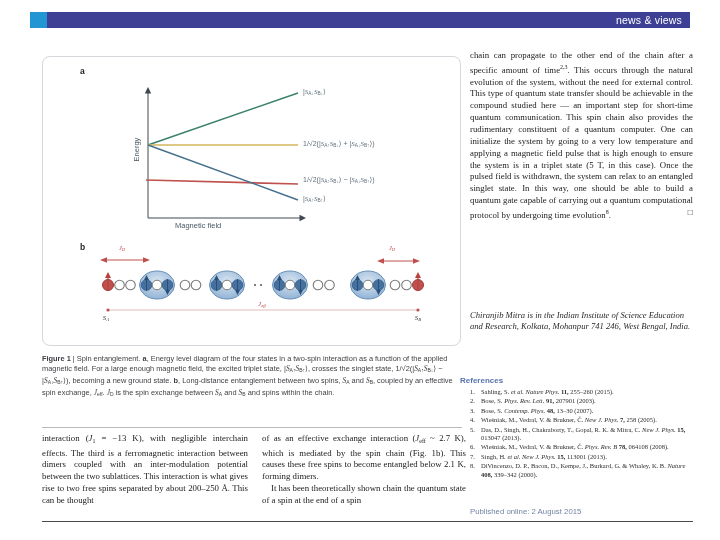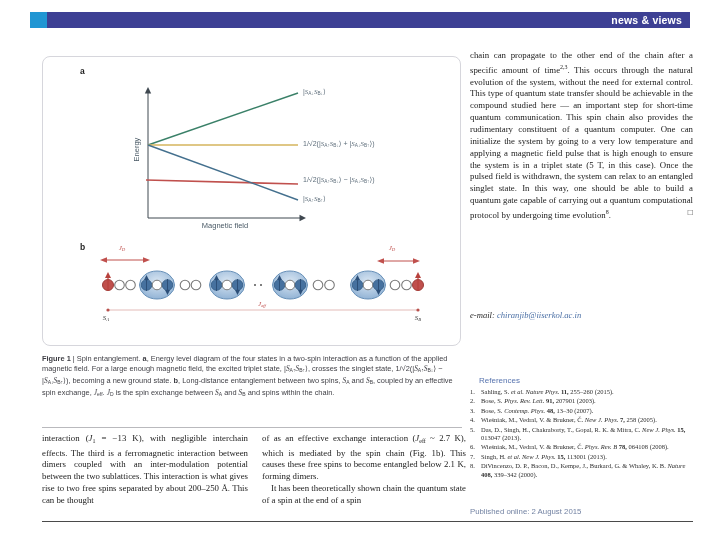--- a/index.html
+++ b/index.html
@@ -3,21 +3,21 @@
 <meta charset="utf-8">
 <style>
   *{margin:0;padding:0;box-sizing:border-box}
   html,body{background:#ffffff}
   body{font-family:"Liberation Sans",sans-serif;color:#222}
   .page{position:relative;width:720px;height:540px;background:#fff;overflow:hidden}
 
   
   .topbar{position:absolute;left:30px;top:12px;width:660px;height:16px;background:#3d4094}
   .topbar .accent{position:absolute;left:0;top:0;width:17px;height:16px;background:#2196d3}
-  .topbar .brand{position:absolute;right:8px;top:0;line-height:16px;color:#fff;font-weight:bold;font-size:10.5px;letter-spacing:.2px}
+  .topbar .brand{position:absolute;right:8px;top:0;line-height:16px;color:#fff;font-weight:normal;font-size:10.5px;letter-spacing:.2px}
 
   
   .figbox{position:absolute;left:42px;top:56px;width:419px;height:290px;border:1px solid #d6d6dc;border-radius:8px;background:#fff}
   .panel-label{position:absolute;font-weight:bold;font-size:8.5px;color:#1e1e1e}
   .axis-label{position:absolute;font-size:7.5px;color:#4a5a66}
   .rot{transform:rotate(-90deg);text-align:center}
   .state-label{position:absolute;font-size:7px;color:#5d6d7a;white-space:nowrap}
   .state-label i{font-family:"Liberation Serif",serif}
   .blabel{position:absolute;font-size:7px;font-style:italic;font-family:"Liberation Serif",serif;text-align:center}
   .blabel.red{color:#c0504d}
@@ -36,21 +36,21 @@
   .col-mid{left:262px;top:433px;width:204px}
   .col-right{left:470px;top:50px;width:223px}
   .col p.indent{text-indent:9px}
   .endmark{float:right;font-size:8.5px;color:#333;line-height:11px}
 
   
   .author{position:absolute;left:470px;top:310px;width:223px;font-family:"Liberation Serif",serif;font-size:8.6px;line-height:11.4px;color:#2a2a2a;font-style:italic}
   .author .email{color:#4a6fa5}
 
   
-  .refs-head{position:absolute;left:479px;top:376px;font-size:8px;font-weight:normal;color:#5673ae}
+  .refs-head{position:absolute;left:460px;top:376px;font-size:8px;font-weight:bold;color:#5673ae}
   .refs{position:absolute;left:470px;top:388px;width:226px;font-family:"Liberation Serif",serif;font-size:6.5px;line-height:8.4px;color:#2e2e2e}
   .ref{position:relative;padding-left:11px;margin-bottom:1px}
   .ref .num{position:absolute;left:0}
 
   .published{position:absolute;left:470px;top:507px;font-size:7.8px;color:#7383a3}
   .bottom-rule{position:absolute;left:42px;top:521px;width:651px;border-top:1.5px solid #4a4a4a}
 
   svg{position:absolute;overflow:visible}
 </style>
 </head>
@@ -74,21 +74,21 @@
     <line x1="93" y1="158" x2="246" y2="158" stroke="#3f4850" stroke-width="1"></line>
     <path d="M251,158 l-6.5,-3.2 l0,6.4 z" fill="#3f4850"></path>
 
     <line x1="93" y1="85" x2="243" y2="33" stroke-width="1.4" stroke="#3a8068"></line>
     <line x1="93" y1="85" x2="243" y2="85" stroke-width="1.4" stroke="#d4b45c"></line>
     <line x1="91" y1="120" x2="243" y2="124" stroke-width="1.6" stroke="#c0504d"></line>
     <line x1="93" y1="85" x2="243" y2="140" stroke-width="1.4" stroke="#44708e"></line>
   </svg>
 
   <div class="axis-label rot" style="left:116px;top:145px;width:40px">Energy</div>
-  <div class="axis-label" style="left:175px;top:221px;width:100px;text-align:center">Magnetic field</div>
+  <div class="axis-label" style="left:175px;top:221px;width:100px;text-align:left">Magnetic field</div>
 
   <div class="state-label" style="left:303px;top:88px">|<i>S</i><sub>A↓</sub><i>S</i><sub>B↓</sub>⟩</div>
   <div class="state-label" style="left:303px;top:140px">1/√2(|<i>S</i><sub>A↑</sub><i>S</i><sub>B↓</sub>⟩ + |<i>S</i><sub>A↓</sub><i>S</i><sub>B↑</sub>⟩)</div>
   <div class="state-label" style="left:303px;top:176px">1/√2(|<i>S</i><sub>A↑</sub><i>S</i><sub>B↓</sub>⟩ − |<i>S</i><sub>A↓</sub><i>S</i><sub>B↑</sub>⟩)</div>
   <div class="state-label" style="left:303px;top:195px">|<i>S</i><sub>A↑</sub><i>S</i><sub>B↑</sub>⟩</div>
 
   <div class="panel-label" style="left:80px;top:242px">b</div>
 
   <svg style="left:55px;top:240px" width="400" height="85" viewBox="0 0 400 85">
     <defs>
@@ -201,21 +201,21 @@
   </div>
   <div class="col col-mid">
     <p>of as an effective exchange interaction (<i>J</i><sub>eff</sub> ~ 2.7 K), which is mediated by the spin chain (Fig. 1b). This causes these free spins to become entangled below 2.1 K, forming dimers.</p>
     <p class="indent">It has been theoretically shown chain the quantum state of a spin at the end of a spin</p>
   </div>
   <div class="col col-right">
     <p>chain can propagate to the other end of the chain after a specific amount of time<sup>2,3</sup>. This occurs through the natural evolution of the system, without the need for external control. This type of quantum state transfer should be achievable in the compound studied here — an important step for short-time quantum communication. This spin chain also provides the rudimentary constituent of a quantum computer. One can initialize the system by going to a very low temperature and applying a magnetic field pulse that is high enough to ensure the system is in a triplet state (5 T, in this case). Once the pulsed field is withdrawn, the system can relax to an entangled singlet state. In this way, one should be able to build a quantum gate capable of carrying out a quantum computational protocol by undergoing time evolution<sup>8</sup>.<span class="endmark">□</span></p>
   </div>
 
   <div class="author">
-    <div>e-mail: <span class="email">chiranjib@iiserkol.ac.in</span></div>
+    <div>Chiranjib Mitra is in the Indian Institute of Science Education and Research, Kolkata, Mohanpur 741 246, West Bengal, India.</div>
   </div>
 
   <div class="refs-head">References</div>
   <div class="refs">
     <div class="ref"><span class="num">1.</span><span>Sahling, S. <i>et al.</i> <i>Nature Phys.</i> <b>11,</b> 255–260 (2015).</span></div>
     <div class="ref"><span class="num">2.</span><span>Bose, S. <i>Phys. Rev. Lett.</i> <b>91,</b> 207901 (2003).</span></div>
     <div class="ref"><span class="num">3.</span><span>Bose, S. <i>Contemp. Phys.</i> <b>48,</b> 13–30 (2007).</span></div>
     <div class="ref"><span class="num">4.</span><span>Wieśniak, M., Vedral, V. &amp; Brukner, Č. <i>New J. Phys.</i> <b>7,</b> 258 (2005).</span></div>
     <div class="ref"><span class="num">5.</span><span>Das, D., Singh, H., Chakraborty, T., Gopal, R. K. &amp; Mitra, C. <i>New J. Phys.</i> <b>15,</b> 013047 (2013).</span></div>
     <div class="ref"><span class="num">6.</span><span>Wieśniak, M., Vedral, V. &amp; Brukner, Č. <i>Phys. Rev. B</i> <b>78,</b> 064108 (2008).</span></div>

